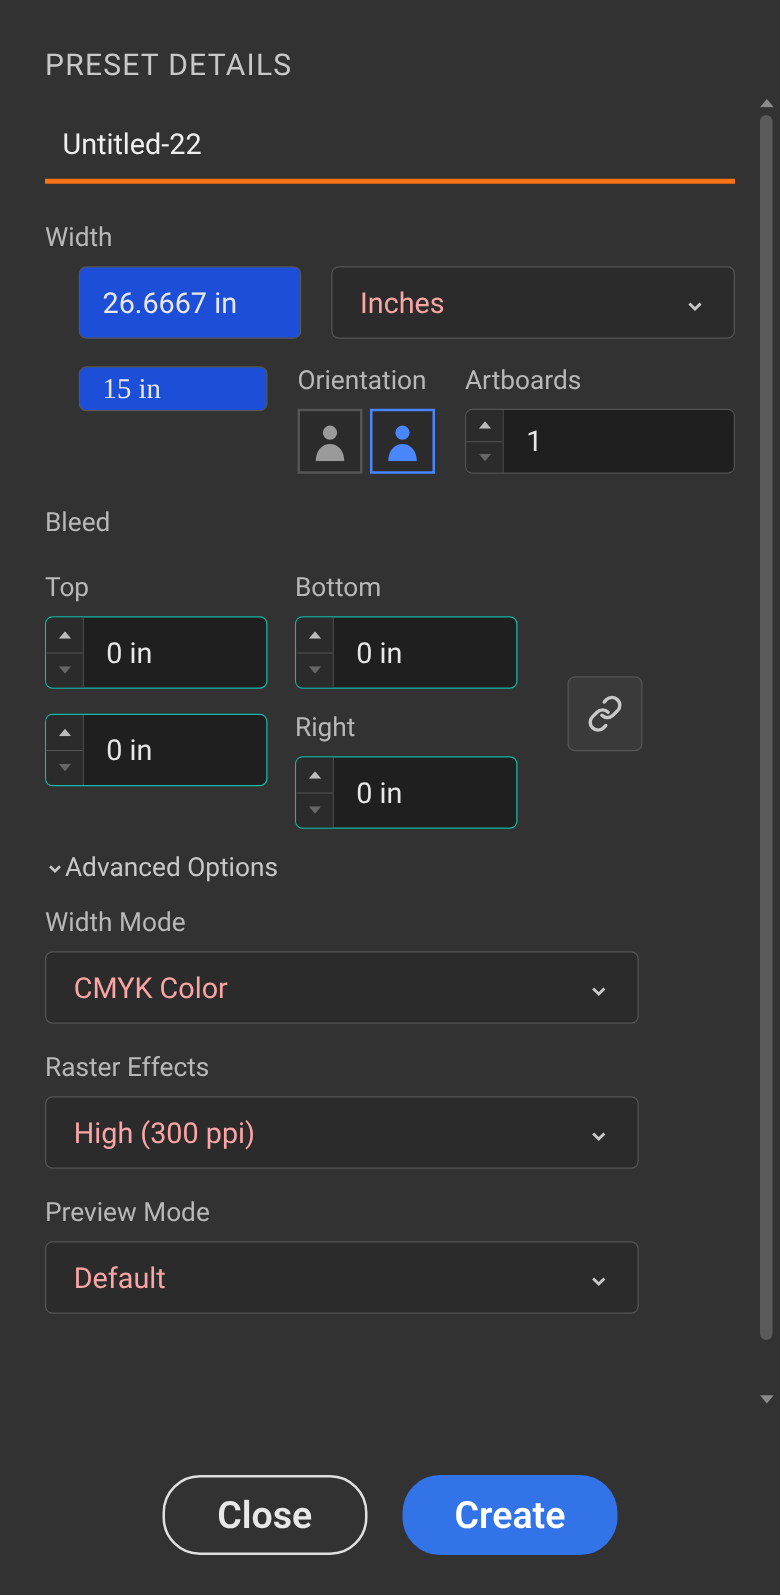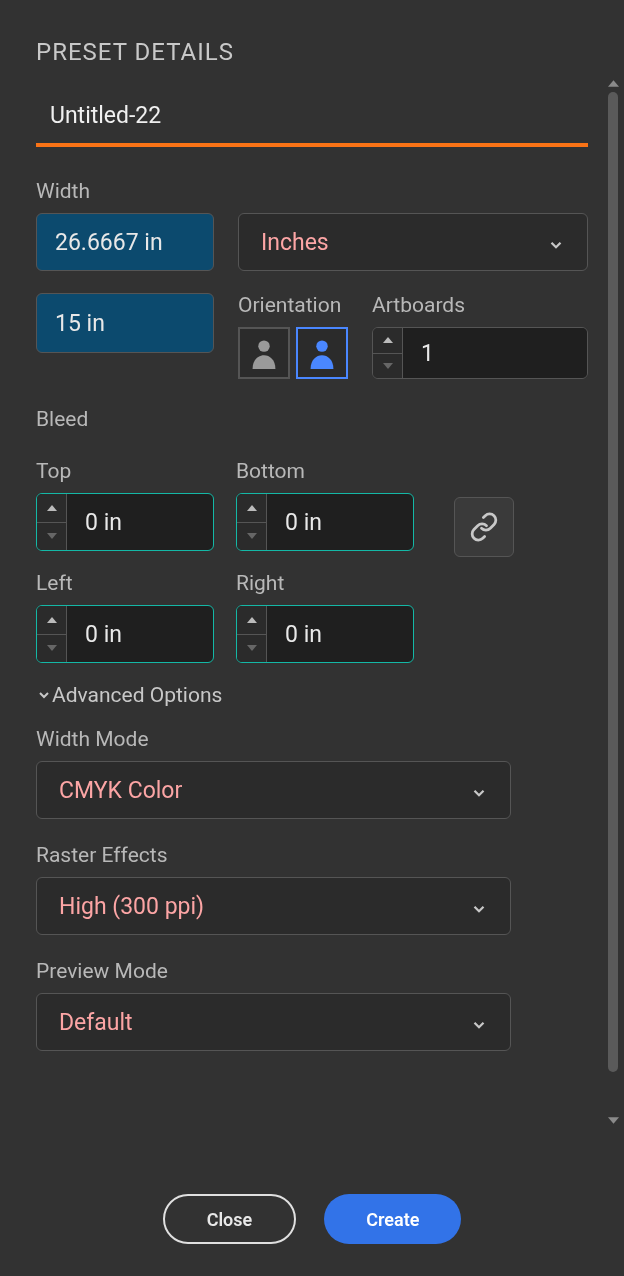--- a/index.html
+++ b/index.html
@@ -69,29 +69,30 @@
       display: flex;
       gap: 24px;
       margin-bottom: 28px;
       align-items: flex-start;
     }
     .col {
       display: flex;
       flex-direction: column;
     }
     .input-box {
-      background: #0c4a6e;
+      background: #1d4ed8;
       border: 1px solid #555;
       border-radius: 6px;
       height: 58px;
       display: flex;
       align-items: center;
       padding: 0 18px;
       color: #e8e8e8;
       font-size: 23px;
+      margin-left: 27px;
     }
     .select-box {
       background: #2b2b2b;
       border: 1px solid #555;
       border-radius: 6px;
       height: 58px;
       display: flex;
       align-items: center;
       justify-content: space-between;
       padding: 0 22px;
@@ -213,23 +214,23 @@
       position: absolute;
       bottom: 32px;
       left: 0;
       right: 0;
       display: flex;
       justify-content: center;
       gap: 28px;
       padding: 0 36px;
     }
     .btn {
-      height: 50px;
+      height: 64px;
       border-radius: 30px;
-      font-size: 18px;
+      font-size: 30px;
       font-weight: 600;
       display: flex;
       align-items: center;
       justify-content: center;
       padding: 0 42px;
     }
     .btn-close {
       background: transparent;
       border: 2px solid #e0e0e0;
       color: #e8e8e8;
@@ -258,21 +259,21 @@
           <svg viewBox="0 0 24 24" fill="none" stroke="#c8c8c8" stroke-width="3">
               <polyline points="6 9 12 15 18 9"></polyline>
             </svg>
         </span>
       </div>
     </div>
   </div>
 
   <div class="row">
     <div class="col" style="width:178px;">
-      <div class="input-box" style="height:60px;">15 in</div>
+      <div class="input-box" style="height:36px;font-family:Liberation Serif, serif;">15 in</div>
     </div>
     <div class="col">
       <span class="label">Orientation</span>
       <div class="orientation-group">
         <div class="orient-btn">
           <svg class="person-icon" viewBox="0 0 24 28" fill="#9a9a9a">
               <circle cx="12" cy="8" r="5"></circle>
               <path d="M2 28 C2 20 7 16 12 16 C17 16 22 20 22 28 Z"></path>
             </svg>
         </div>
@@ -299,21 +300,21 @@
               </svg>
           </div>
         </div>
         <div class="stepper-value">1</div>
       </div>
     </div>
   </div>
 
   <span class="label" style="margin-bottom:28px;">Bleed</span>
 
-  <div style="display:flex;">
+  <div style="display:flex;align-items:center;">
     <div style="flex-shrink:0;">
       <div class="bleed-row">
         <div class="bleed-col">
           <span class="label">Top</span>
           <div class="bleed-stepper">
             <div class="stepper-arrows">
               <div class="stepper-arrow">
                   <svg width="10" height="6" viewBox="0 0 10 6" fill="#bbb">
                     <polygon points="5,0 10,6 0,6"></polygon>
                   </svg>
@@ -341,21 +342,20 @@
                     <polygon points="0,0 10,0 5,6"></polygon>
                   </svg>
                 </div>
             </div>
             <div class="stepper-value">0 in</div>
           </div>
         </div>
       </div>
       <div class="bleed-row">
         <div class="bleed-col">
-          <span class="label">Left</span>
           <div class="bleed-stepper">
             <div class="stepper-arrows">
               <div class="stepper-arrow">
                   <svg width="10" height="6" viewBox="0 0 10 6" fill="#bbb">
                     <polygon points="5,0 10,6 0,6"></polygon>
                   </svg>
                 </div>
               <div class="stepper-arrow">
                   <svg width="10" height="6" viewBox="0 0 10 6" fill="#666">
                     <polygon points="0,0 10,0 5,6"></polygon>

